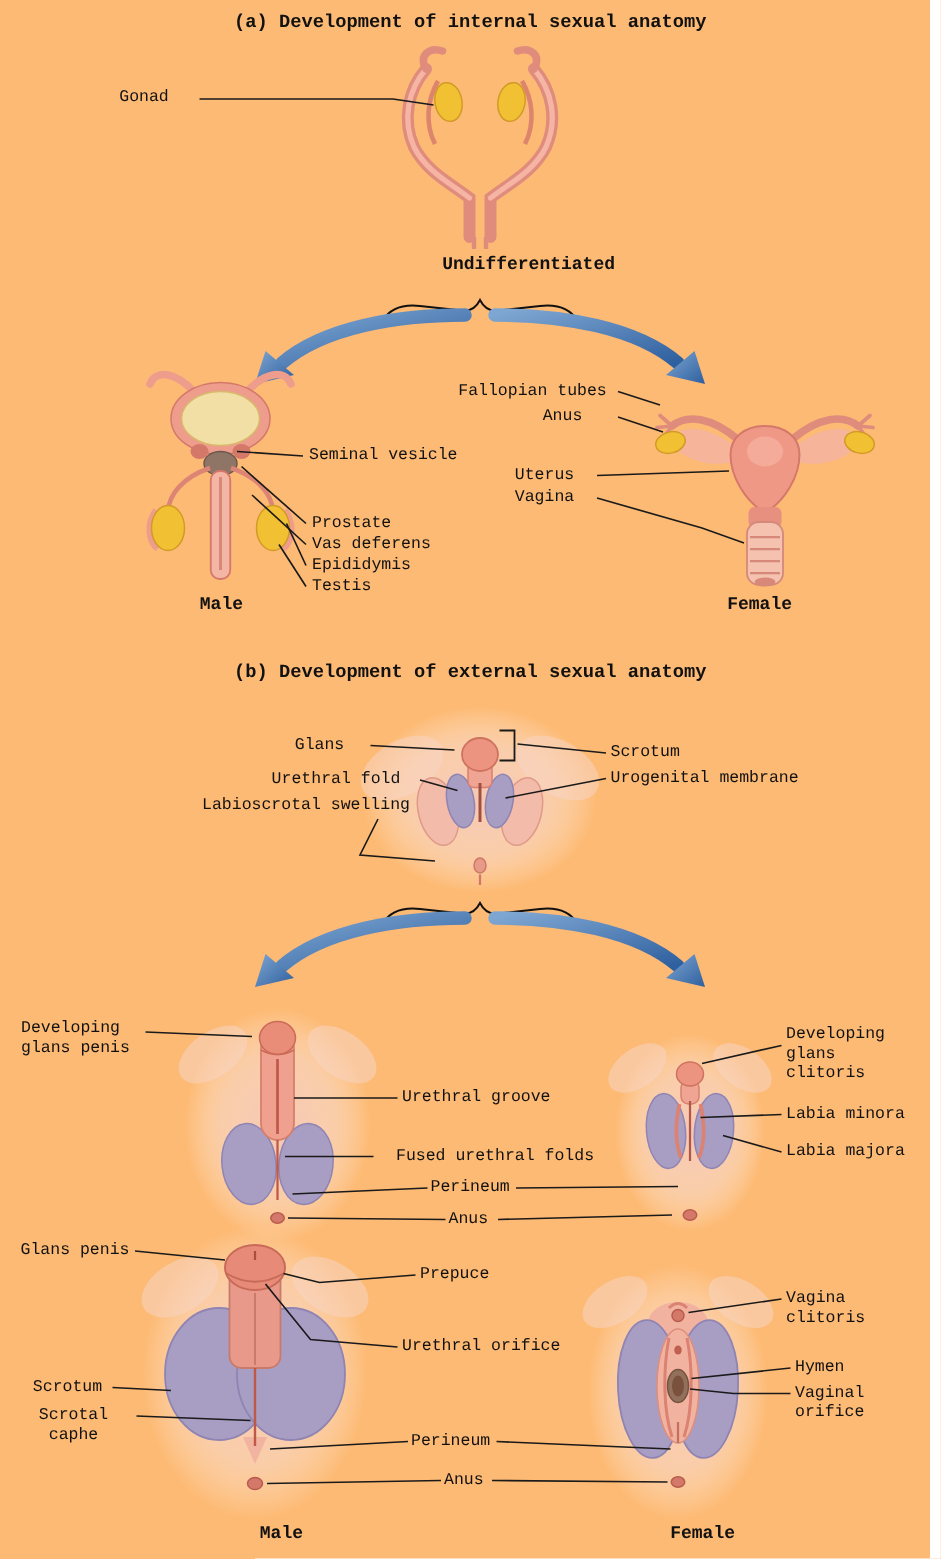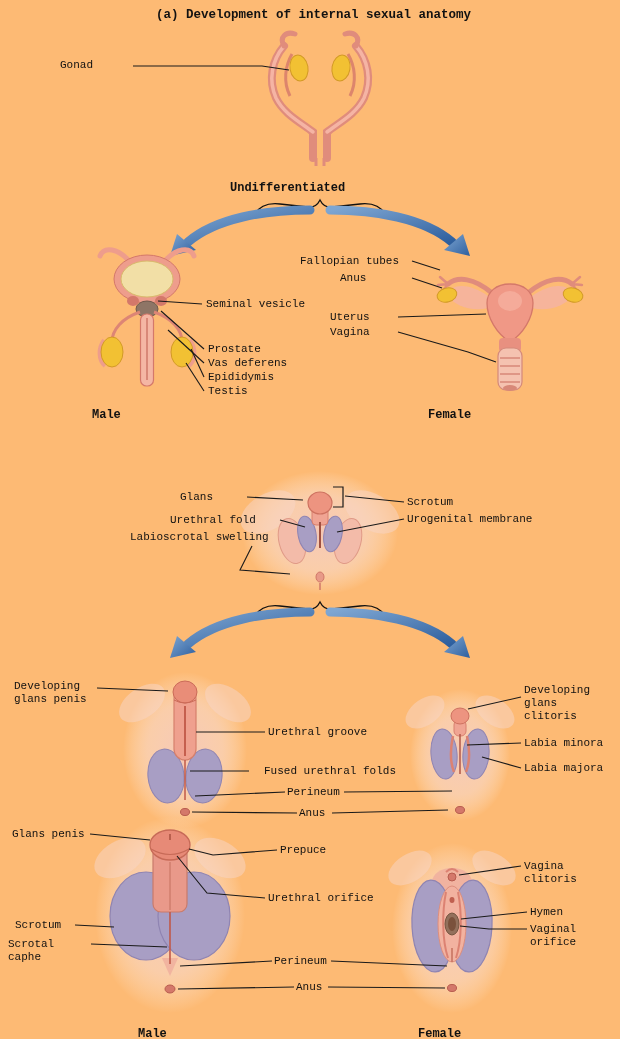--- a/index.html
+++ b/index.html
@@ -2,22 +2,22 @@
 <html><head>
 <meta charset="utf-8">
 <style>
   html,body{margin:0;padding:0;background:#fff;}
   #canvas{
     position:relative;width:620px;height:1039px;background:#fdba74;
     font-family:Liberation Mono, monospace;color:#111;overflow:hidden;
   }
   #figure-svg{position:absolute;left:0;top:0;}
   .lbl{position:absolute;font-size:11px;line-height:1.18;color:#111;}
-  .lbl-r{text-align:left;}
-  .cap{position:absolute;font-weight:bold;font-size:12px;text-align:left;color:#111;margin-top:12px;}
+  .lbl-r{text-align:center;}
+  .cap{position:absolute;font-weight:bold;font-size:12px;text-align:right;color:#111;}
   .ttl{position:absolute;left:0;width:627px;text-align:center;font-weight:bold;font-size:12.5px;color:#111;}
 </style>
 </head>
 <body>
 
 <div id="canvas">
 
   <svg id="figure-svg" width="627" height="1039" viewBox="0 0 627 1039">
     <defs>
       <radialGradient id="haloGrad">
@@ -225,20 +225,21 @@
   <div class="lbl" style="left:208px;top:371px">Epididymis</div>
   <div class="lbl" style="left:208px;top:385px">Testis</div>
   <div class="cap" style="left:92px;top:396px;width:70px">Male</div>
 
   <div class="lbl lbl-r" style="left:300px;top:255px;width:110px">Fallopian tubes</div>
   <div class="lbl lbl-r" style="left:340px;top:272px;width:70px">Anus</div>
   <div class="lbl lbl-r" style="left:330px;top:311px;width:66px">Uterus</div>
   <div class="lbl lbl-r" style="left:330px;top:326px;width:66px">Vagina</div>
   <div class="cap" style="left:428px;top:396px;width:100px">Female</div>
 
+  <div class="ttl" style="top:441px">(b) Development of external sexual anatomy</div>
   <div class="lbl lbl-r" style="left:180px;top:491px;width:66px">Glans</div>
   <div class="lbl lbl-r" style="left:170px;top:514px;width:108px">Urethral fold</div>
   <div class="lbl lbl-r" style="left:130px;top:531px;width:148px">Labioscrotal swelling</div>
   <div class="lbl" style="left:407px;top:496px">Scrotum</div>
   <div class="lbl" style="left:407px;top:513px">Urogenital membrane</div>
 
   <div class="lbl" style="left:14px;top:680px;width:82px">Developing glans penis</div>
   <div class="lbl" style="left:268px;top:726px">Urethral groove</div>
   <div class="lbl" style="left:264px;top:765px">Fused urethral folds</div>
   <div class="lbl" style="left:287px;top:786px">Perineum</div>

